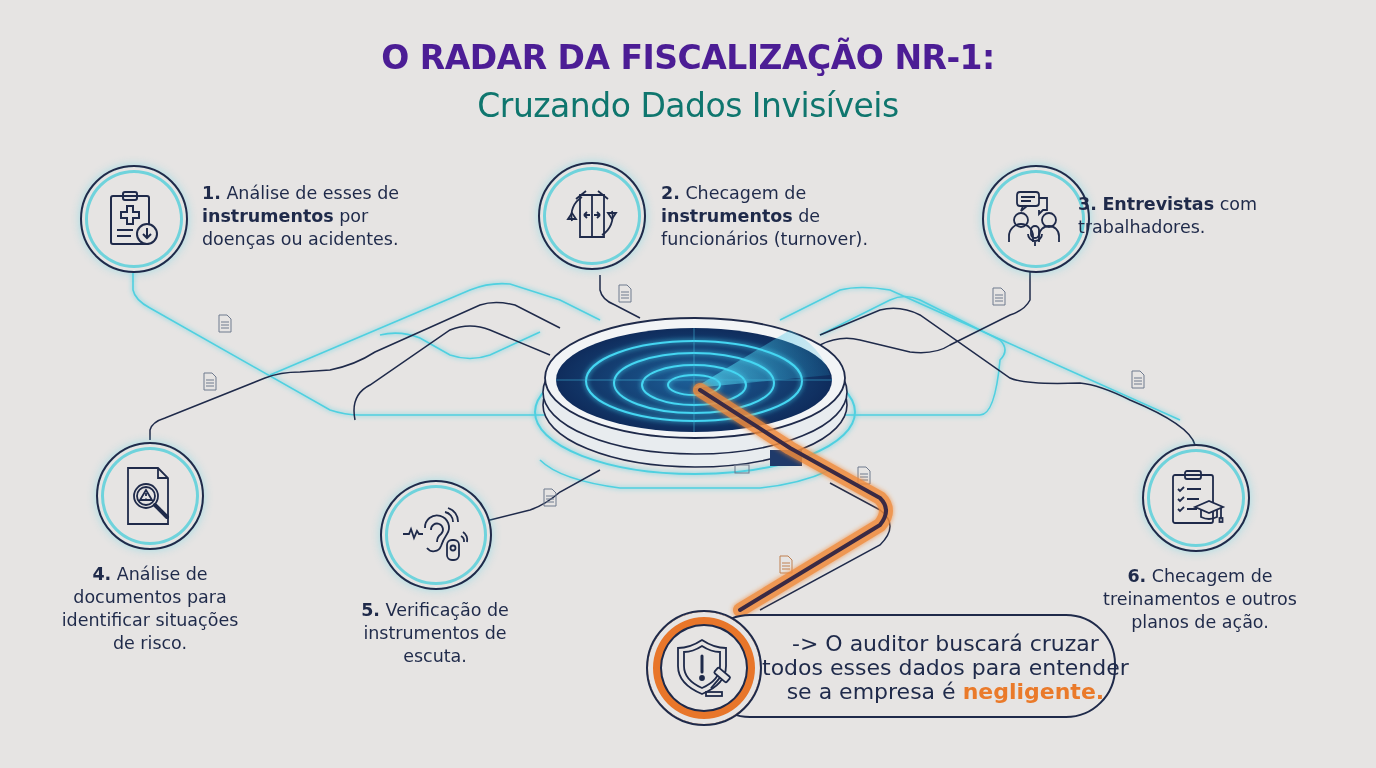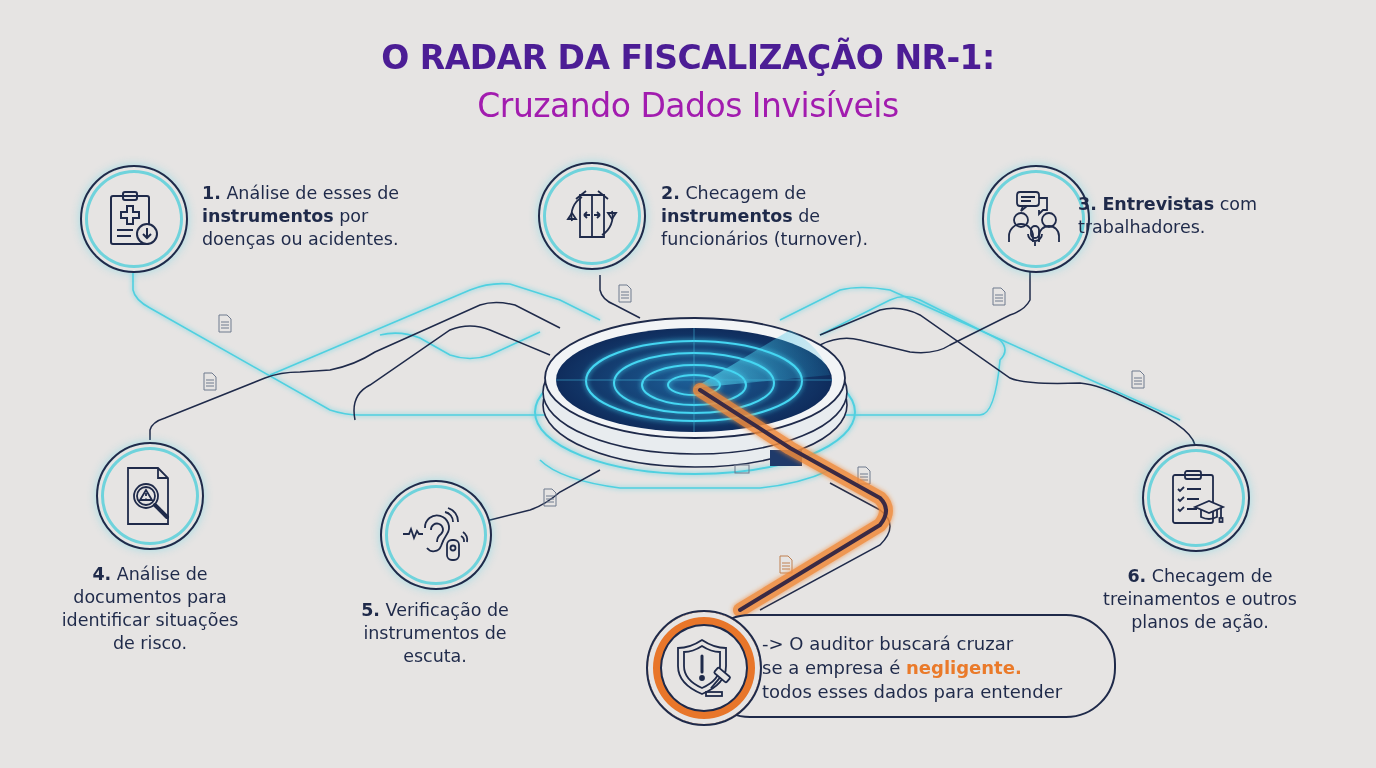--- a/index.html
+++ b/index.html
@@ -9,42 +9,42 @@
     font-family:"DejaVu Sans","Liberation Sans",sans-serif;
     color:#1f2a4a;
   }
   .title {
     position:absolute; left:0; top:38px; width:1376px; text-align:center;
     font-family:"DejaVu Sans",sans-serif; font-weight:bold;
     font-size:33px; letter-spacing:-0.5px; color:#4c1d95;
   }
   .subtitle {
     position:absolute; left:0; top:86px; width:1376px; text-align:center;
-    font-family:"DejaVu Sans",sans-serif; font-size:33px; color:#a21caf; letter-spacing:-0.5px;
+    font-family:"DejaVu Sans",sans-serif; font-size:33px; color:#0f766e; letter-spacing:-0.5px;
   }
   svg.net { position:absolute; left:0; top:0; }
   .node {
     position:absolute; border-radius:50%;
     border:2px solid #1f2a4a;
     box-shadow: inset 0 0 0 3px #e6e4e3, inset 0 0 0 6px #6fd3dc, 0 0 10px rgba(80,210,230,0.45);
     background:#e6e4e3;
     display:flex; align-items:center; justify-content:center;
   }
   .node svg { display:block; }
   .label {
     position:absolute; font-size:17.5px; line-height:23px; color:#1f2a4a;
   }
   .label b { font-weight:bold; }
   .center { text-align:center; }
   .callout {
     position:absolute; left:700px; top:614px; width:412px; height:100px;
     border:2px solid #1f2a4a; border-radius:50px; background:#e6e4e3;
   }
   .callout-text {
-    position:absolute; left:762px; top:632px; font-size:18px; line-height:24px; color:#1f2a4a;
+    position:absolute; left:762px; top:632px; font-size:22px; line-height:24px; color:#1f2a4a;text-align:center;
   }
   .neg { color:#ea7a2a; font-weight:bold; }
   .auditor {
     position:absolute; left:646px; top:610px; width:112px; height:112px; border-radius:50%;
     border:2px solid #1f2a4a; background:#e6e4e3;
     box-shadow: inset 0 0 0 5px #e6e4e3, inset 0 0 0 12px #e8762a, inset 0 0 0 14px #1f2a4a;
     display:flex; align-items:center; justify-content:center;
   }
 </style>
 </head>
@@ -260,15 +260,15 @@
     <circle cx="30" cy="42" r="2" fill="#1f2a4a"></circle>
     <g transform="rotate(40 46 44)">
       <rect x="38" y="34" width="16" height="7" rx="1.5" fill="#e6e4e3"></rect>
       <path d="M46 41 v14"></path>
     </g>
     <rect x="34" y="56" width="16" height="4" fill="#e6e4e3"></rect>
   </svg>
 </div>
 <div class="callout-text">
   <div>-&gt; O auditor buscará cruzar</div>
+  <div>todos esses dados para entender</div>
   <div><span>se a empresa é </span><span class="neg">negligente.</span></div>
-  <div>todos esses dados para entender</div>
 </div>
 
 </body></html>

